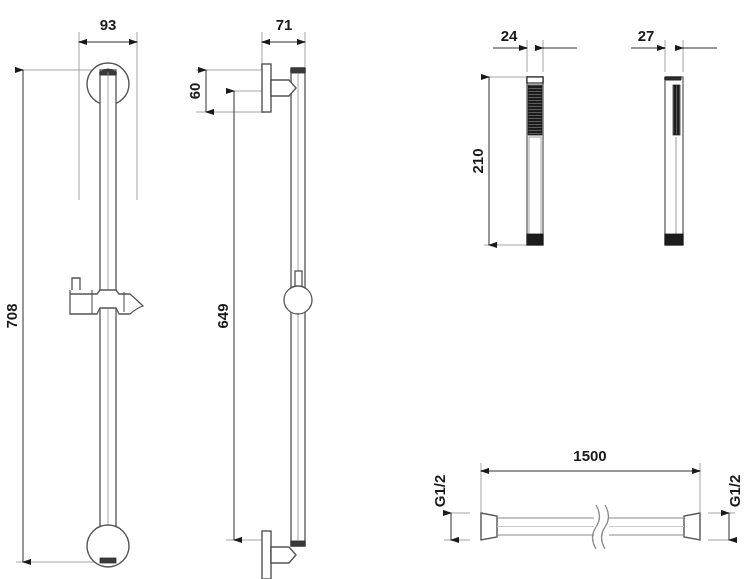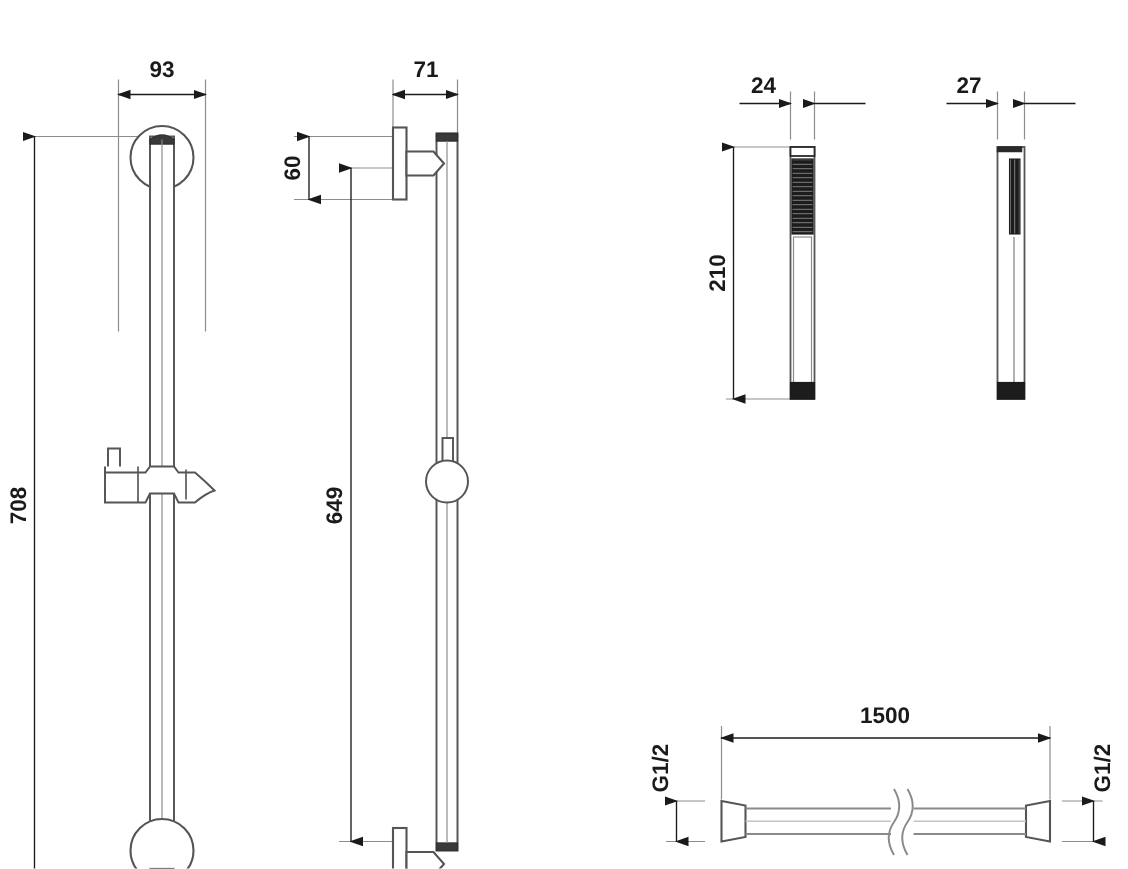--- a/index.html
+++ b/index.html
@@ -1,18 +1,18 @@
 <!DOCTYPE html>
 <html><head>
 <meta charset="utf-8">
 <style>
   html,body{margin:0;padding:0;background:#ffffff;}
   body{width:752px;height:579px;overflow:hidden;
        font-family:"Liberation Sans", sans-serif;}
-  #sheet{position:relative;width:752px;height:545px;background:#ffffff;margin-top:21px;}
+  #sheet{position:relative;width:752px;height:545px;background:#ffffff;}
   svg{display:block;}
   text{font-family:"Liberation Sans", sans-serif;font-weight:700;fill:#1a1a1a;}
 </style>
 </head>
 <body>
 
 <div id="sheet">
 <svg width="752" height="579" viewBox="0 0 752 579">
 
   <defs>

